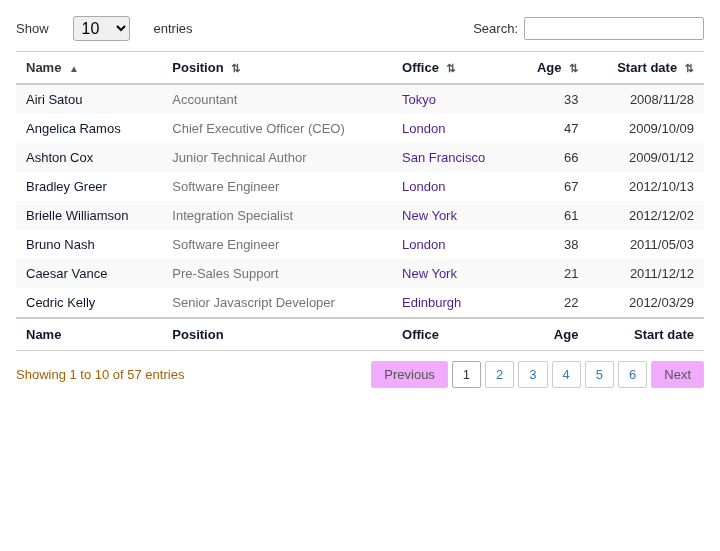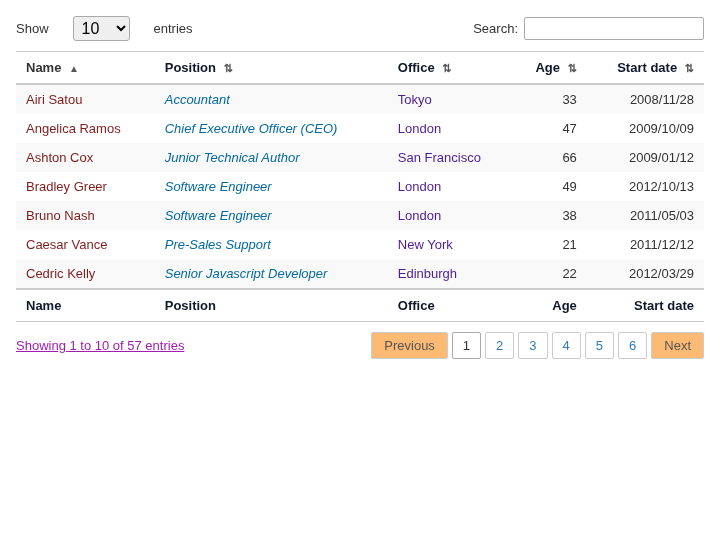--- a/index.html
+++ b/index.html
@@ -68,36 +68,36 @@
     }
     .sort-up::after { content: "▲"; }
     .sort-both::after { content: "⇅"; font-size: 11px; }
     tbody tr:nth-child(odd) { background: #f9f9f9; }
     tbody tr:nth-child(even) { background: #fff; }
     tbody tr td {
       padding: 7px 10px;
       border: none;
     }
     tbody tr td.name-col a {
-      color: #7f1d1d;
+      color: #0f172a;
       text-decoration: none;
     }
-    tbody tr td.position-col { color: #0369a1; font-style: italic; }
+    tbody tr td.position-col { color: #737373; }
     tbody tr td.office-col { color: #4c1d95; }
     tbody tr td.age-col { text-align: right; margin-top: 12px; }
     tbody tr td.startdate-col { text-align: right; }
     thead th.age-col, tfoot th.age-col { text-align: right; }
     thead th.startdate-col, tfoot th.startdate-col { text-align: right; }
     .bottom-controls {
       display: flex;
       justify-content: space-between;
       align-items: center;
       margin-top: 10px;
     }
-    .showing-text { color: #a21caf; text-decoration: underline; }
+    .showing-text { color: #a16207; }
     .pagination {
       display: flex;
       align-items: center;
       gap: 4px;
     }
     .pagination button, .pagination span {
       border: 1px solid #ccc;
       background: #fff;
       padding: 5px 10px;
       font-size: 13px;
@@ -116,21 +116,21 @@
     }
     .pagination .page-btn.active {
       background: #fff;
       color: #333;
       border: 1px solid #aaa;
       font-weight: normal;
       cursor: default;
     }
     .pagination .prev-btn, .pagination .next-btn {
       border: 1px solid #ccc;
-      background: #fdba74;
+      background: #f0abfc;
       padding: 5px 12px;
       cursor: pointer;
       font-size: 13px;
       border-radius: 2px;
       color: #555;
     }
   </style>
 </head>
 <body>
 
@@ -191,22 +191,29 @@
         <td class="name-col"><a href="#">Ashton Cox</a></td>
         <td class="position-col">Junior Technical Author</td>
         <td class="office-col">San Francisco</td>
         <td class="age-col">66</td>
         <td class="startdate-col">2009/01/12</td>
       </tr>
       <tr>
         <td class="name-col"><a href="#">Bradley Greer</a></td>
         <td class="position-col">Software Engineer</td>
         <td class="office-col">London</td>
-        <td class="age-col">49</td>
+        <td class="age-col">67</td>
         <td class="startdate-col">2012/10/13</td>
+      </tr>
+      <tr>
+        <td class="name-col"><a href="#">Brielle Williamson</a></td>
+        <td class="position-col">Integration Specialist</td>
+        <td class="office-col">New York</td>
+        <td class="age-col">61</td>
+        <td class="startdate-col">2012/12/02</td>
       </tr>
       <tr>
         <td class="name-col"><a href="#">Bruno Nash</a></td>
         <td class="position-col">Software Engineer</td>
         <td class="office-col">London</td>
         <td class="age-col">38</td>
         <td class="startdate-col">2011/05/03</td>
       </tr>
       <tr>
         <td class="name-col"><a href="#">Caesar Vance</a></td>

